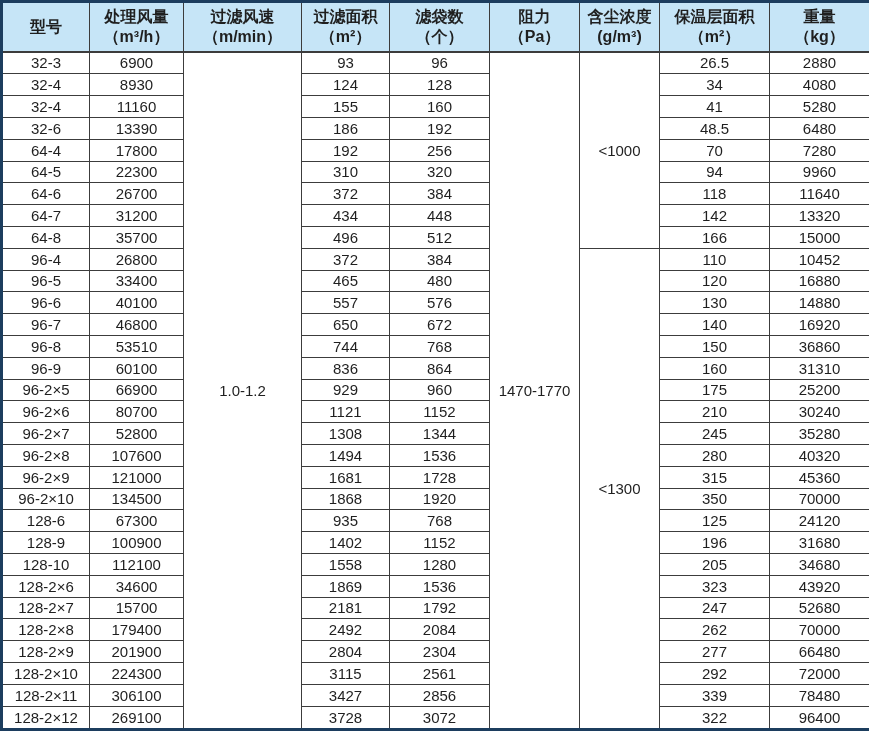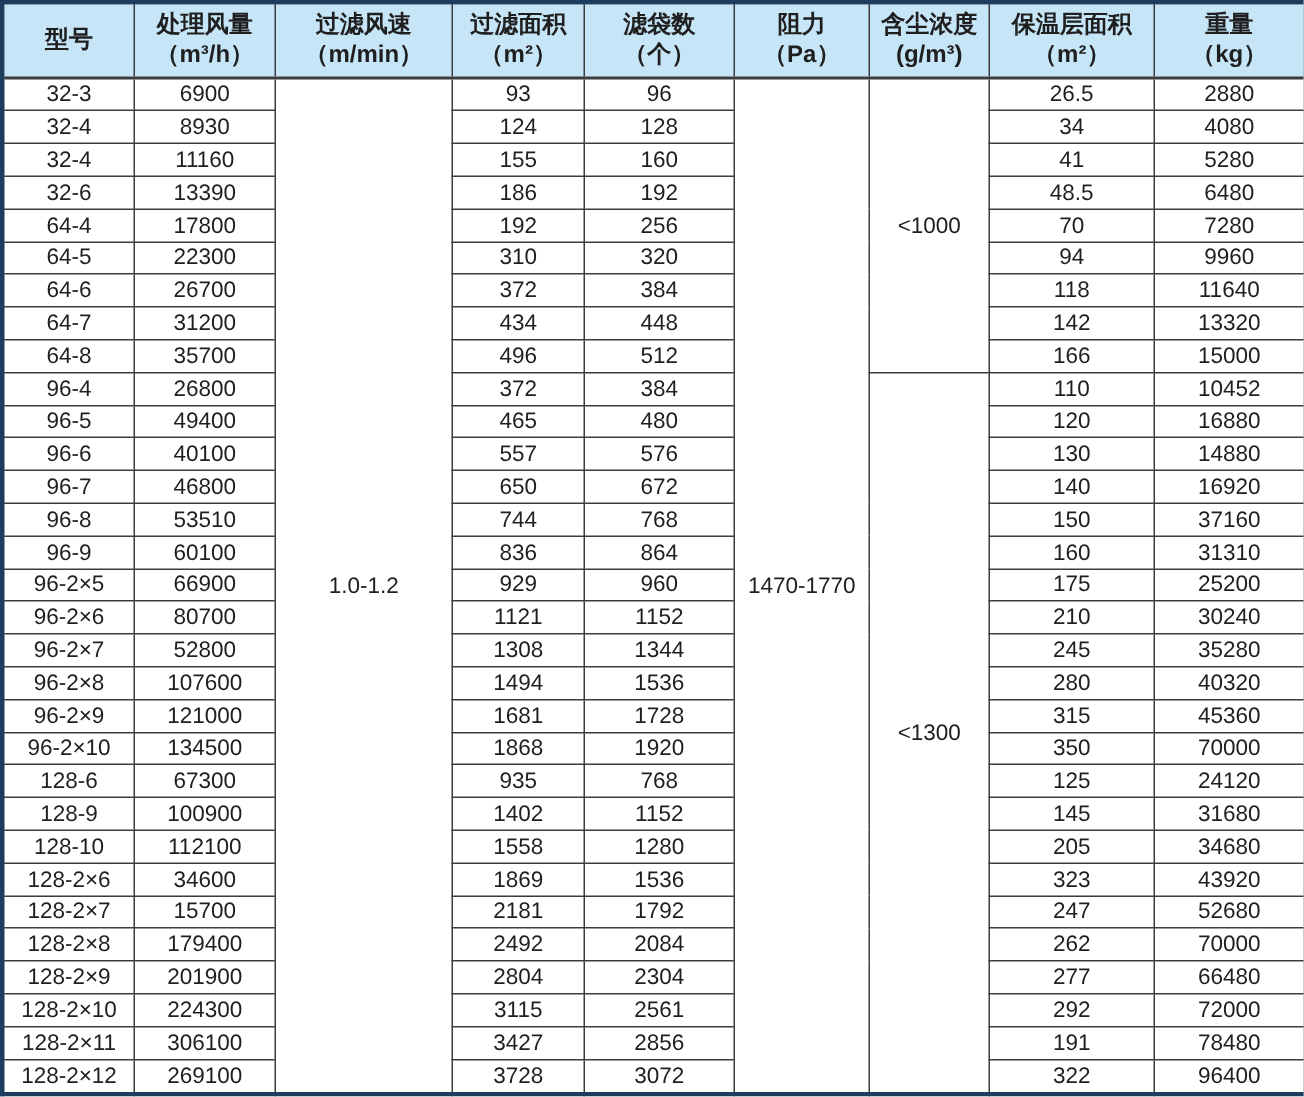--- a/index.html
+++ b/index.html
@@ -165,21 +165,21 @@
         <td>96-4</td>
         <td>26800</td>
         <td>372</td>
         <td>384</td>
         <td rowspan="22">&lt;1300</td>
         <td>110</td>
         <td>10452</td>
       </tr>
       <tr>
         <td>96-5</td>
-        <td>49400</td>
+        <td>33400</td>
         <td>465</td>
         <td>480</td>
         <td>120</td>
         <td>16880</td>
       </tr>
       <tr>
         <td>96-6</td>
         <td>40100</td>
         <td>557</td>
         <td>576</td>
@@ -193,21 +193,21 @@
         <td>672</td>
         <td>140</td>
         <td>16920</td>
       </tr>
       <tr>
         <td>96-8</td>
         <td>53510</td>
         <td>744</td>
         <td>768</td>
         <td>150</td>
-        <td>37160</td>
+        <td>36860</td>
       </tr>
       <tr>
         <td>96-9</td>
         <td>60100</td>
         <td>836</td>
         <td>864</td>
         <td>160</td>
         <td>31310</td>
       </tr>
       <tr>
@@ -264,21 +264,21 @@
         <td>935</td>
         <td>768</td>
         <td>125</td>
         <td>24120</td>
       </tr>
       <tr>
         <td>128-9</td>
         <td>100900</td>
         <td>1402</td>
         <td>1152</td>
-        <td>145</td>
+        <td>196</td>
         <td>31680</td>
       </tr>
       <tr>
         <td>128-10</td>
         <td>112100</td>
         <td>1558</td>
         <td>1280</td>
         <td>205</td>
         <td>34680</td>
       </tr>
@@ -320,21 +320,21 @@
         <td>3115</td>
         <td>2561</td>
         <td>292</td>
         <td>72000</td>
       </tr>
       <tr>
         <td>128-2×11</td>
         <td>306100</td>
         <td>3427</td>
         <td>2856</td>
-        <td>191</td>
+        <td>339</td>
         <td>78480</td>
       </tr>
       <tr>
         <td>128-2×12</td>
         <td>269100</td>
         <td>3728</td>
         <td>3072</td>
         <td>322</td>
         <td>96400</td>
       </tr>

